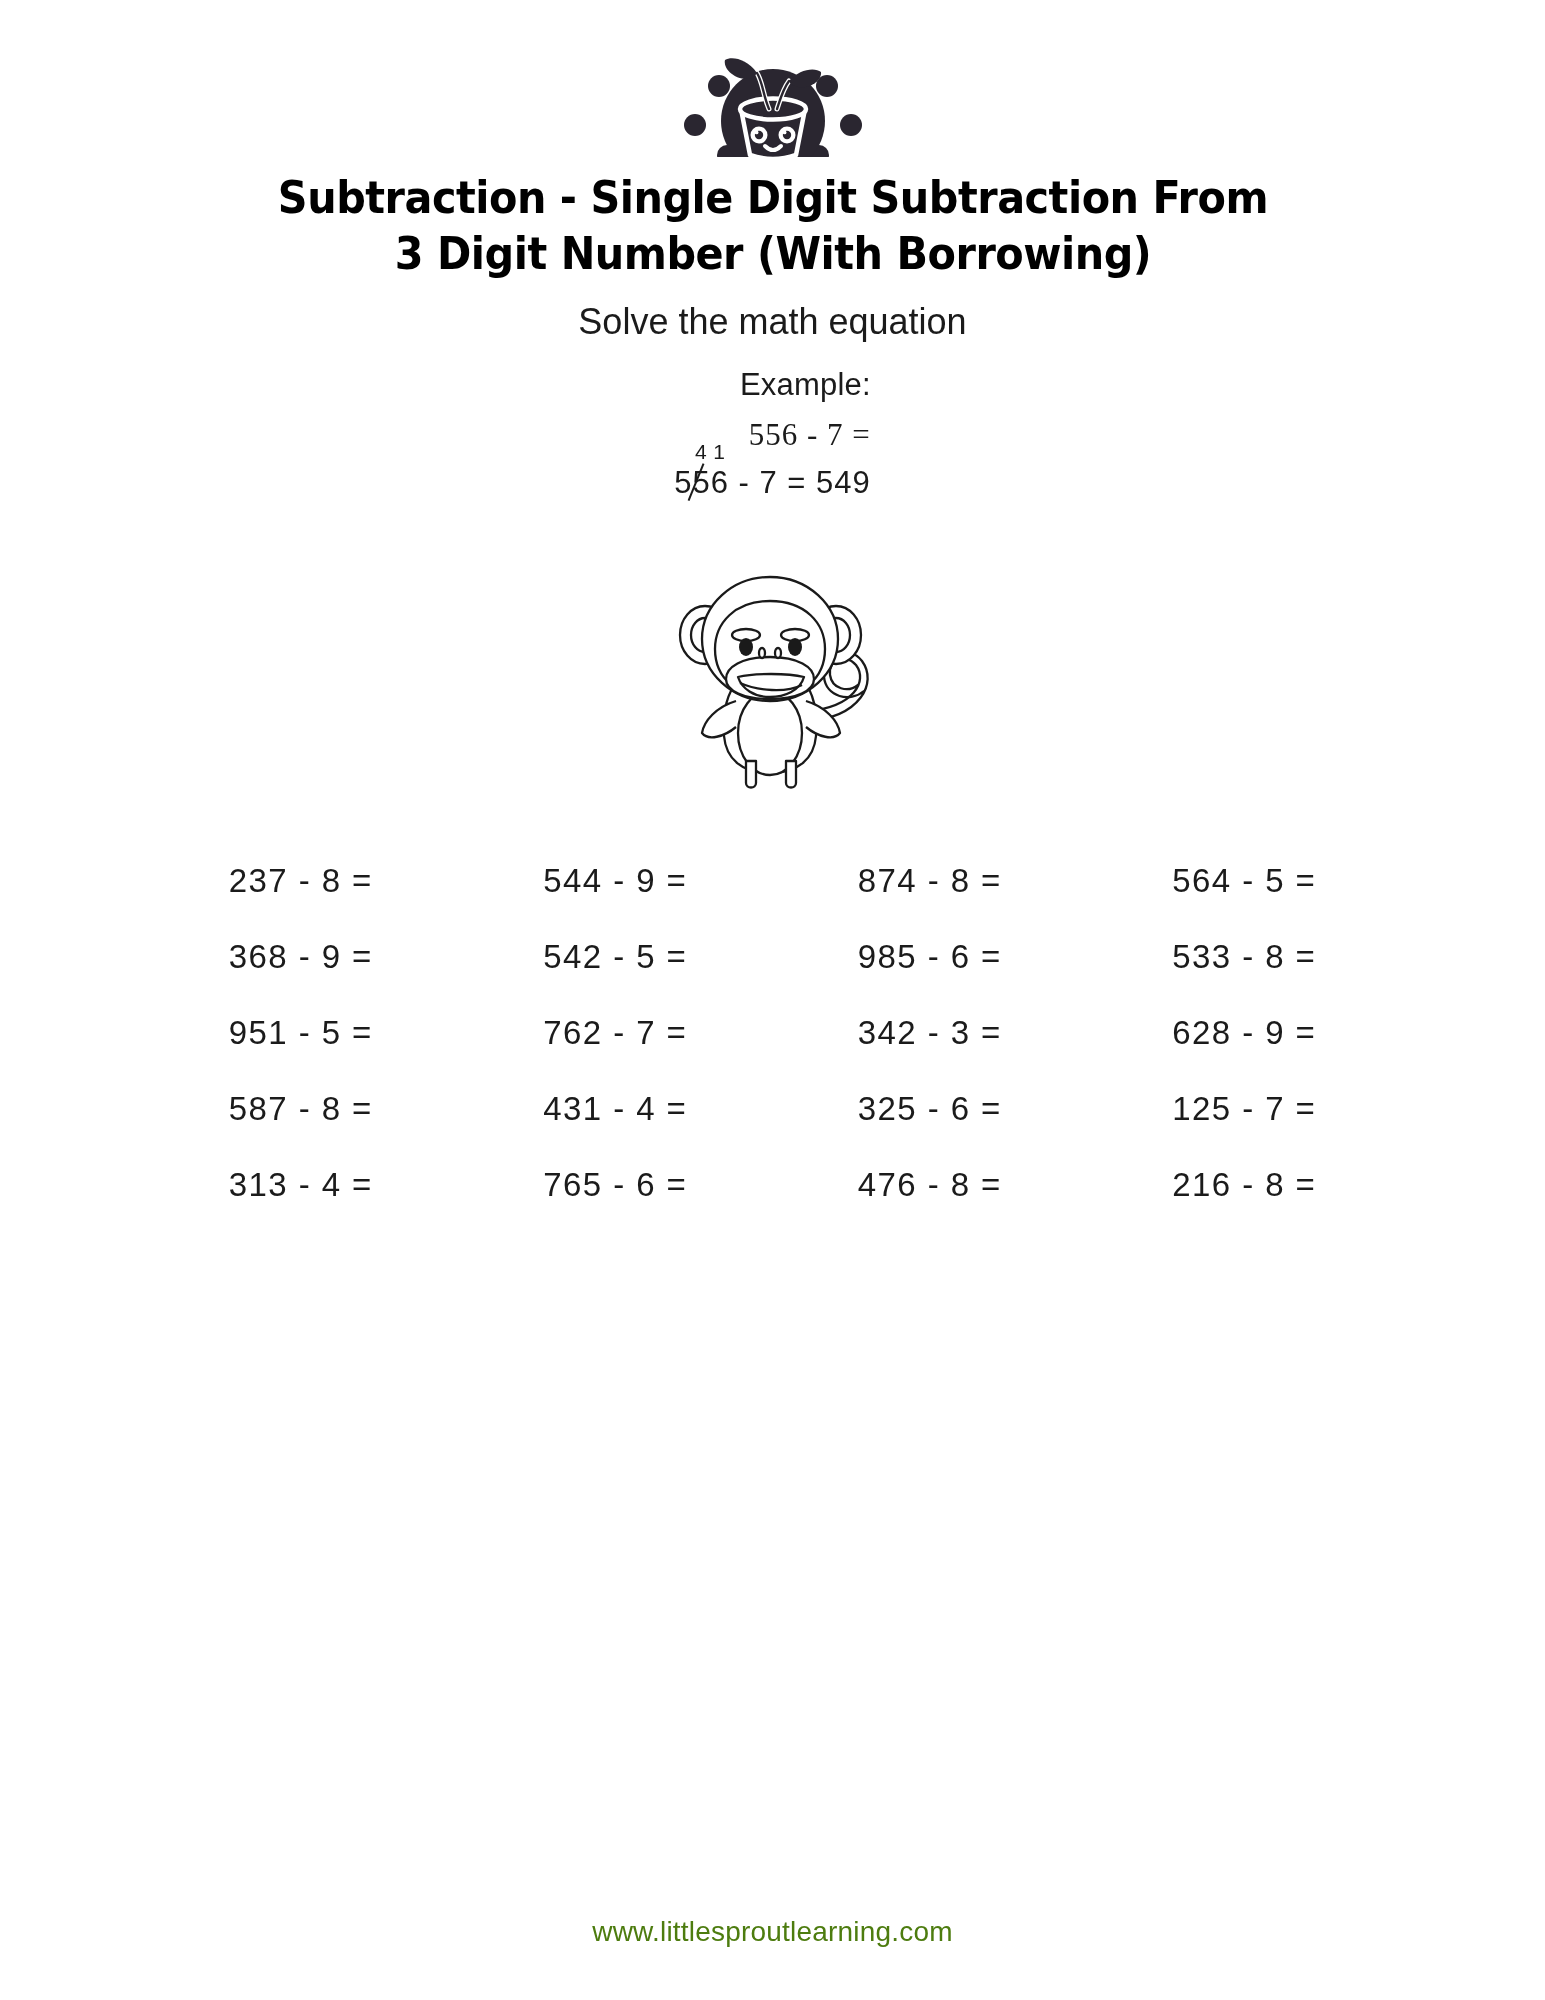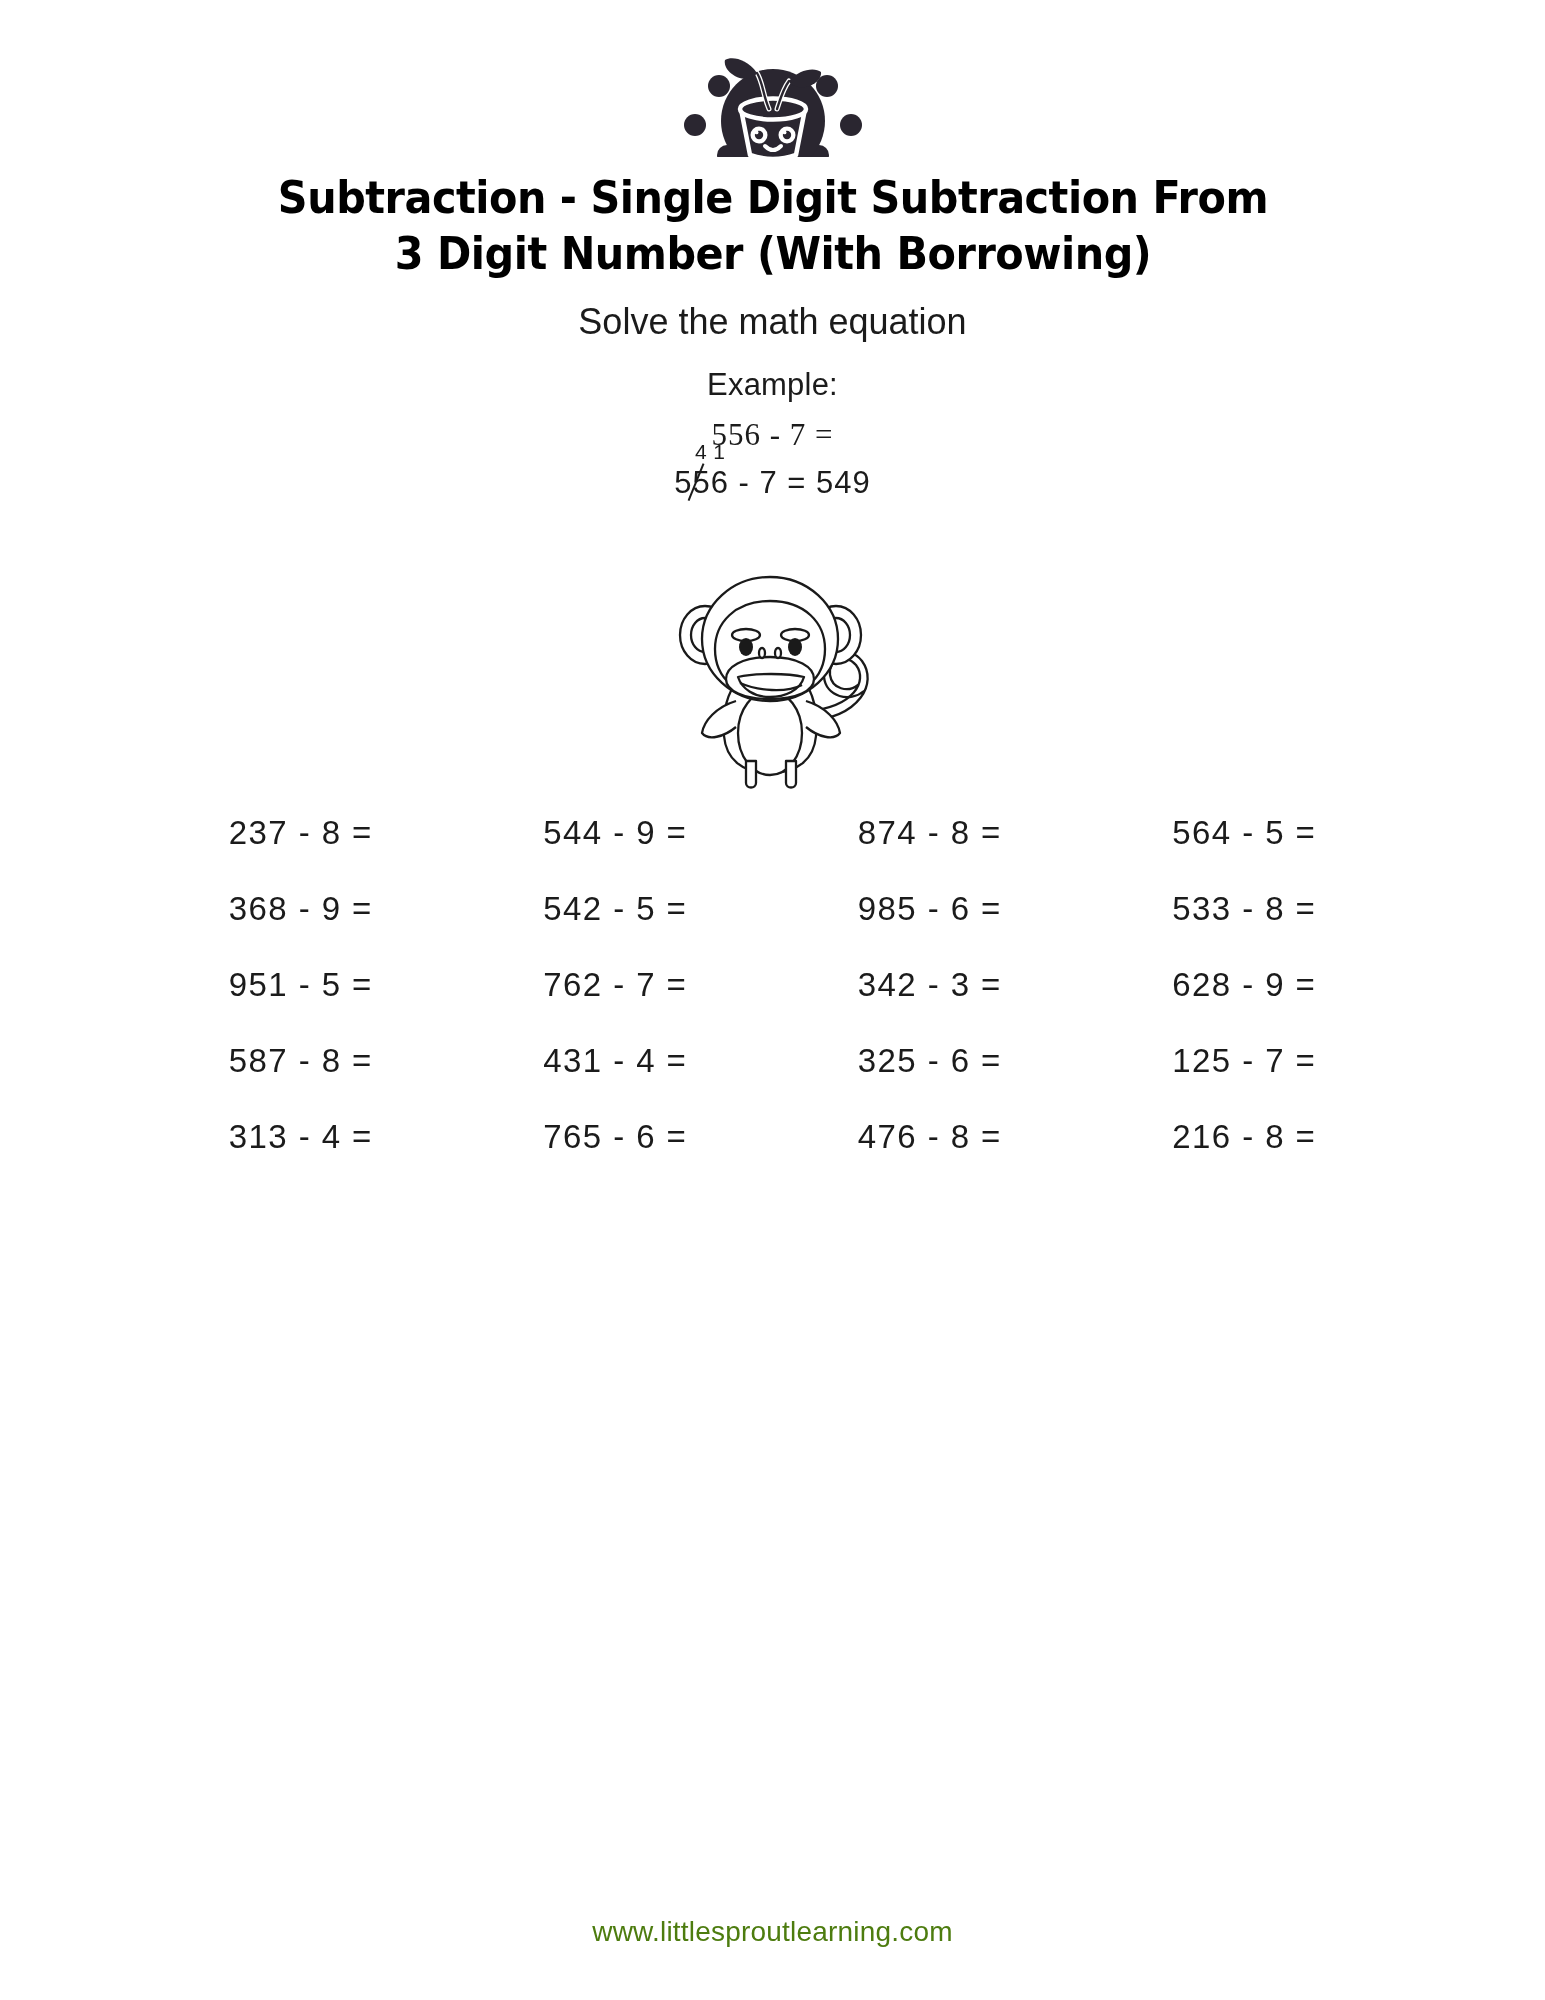--- a/index.html
+++ b/index.html
@@ -57,21 +57,21 @@
     font-family: "Liberation Sans", sans-serif;
     font-weight: 400;
     font-size: 36px;
     text-align: center;
     color: #1b1b1b;
   }
 
   
   .example-block {
     margin-top: 24px;
-    text-align: center;
+    text-align: right;
     font-family: "Liberation Sans", sans-serif;
     color: #1b1b1b;
   }
   .example-label {
     font-size: 31px;
     letter-spacing: 0.2px;
   }
   .example-eq1 {
     font-size: 31px;
     margin-top: 14px;
@@ -142,21 +142,21 @@
     font-size: 25px;
     color: #2b2b2b;
     font-family: "Liberation Sans", sans-serif;
     letter-spacing: 0.2px;
     padding-left: 18px;
     box-sizing: border-box;
   }
 
   
   .grid {
-    margin-top: 19px;
+    margin-top: 67px;
     width: 1220px;
     display: grid;
     grid-template-columns: repeat(4, 1fr);
     row-gap: 118px;
     column-gap: 0;
     gap: 38px;
   }
   .cell {
     font-family: "Liberation Sans", sans-serif;
     font-size: 33px;

